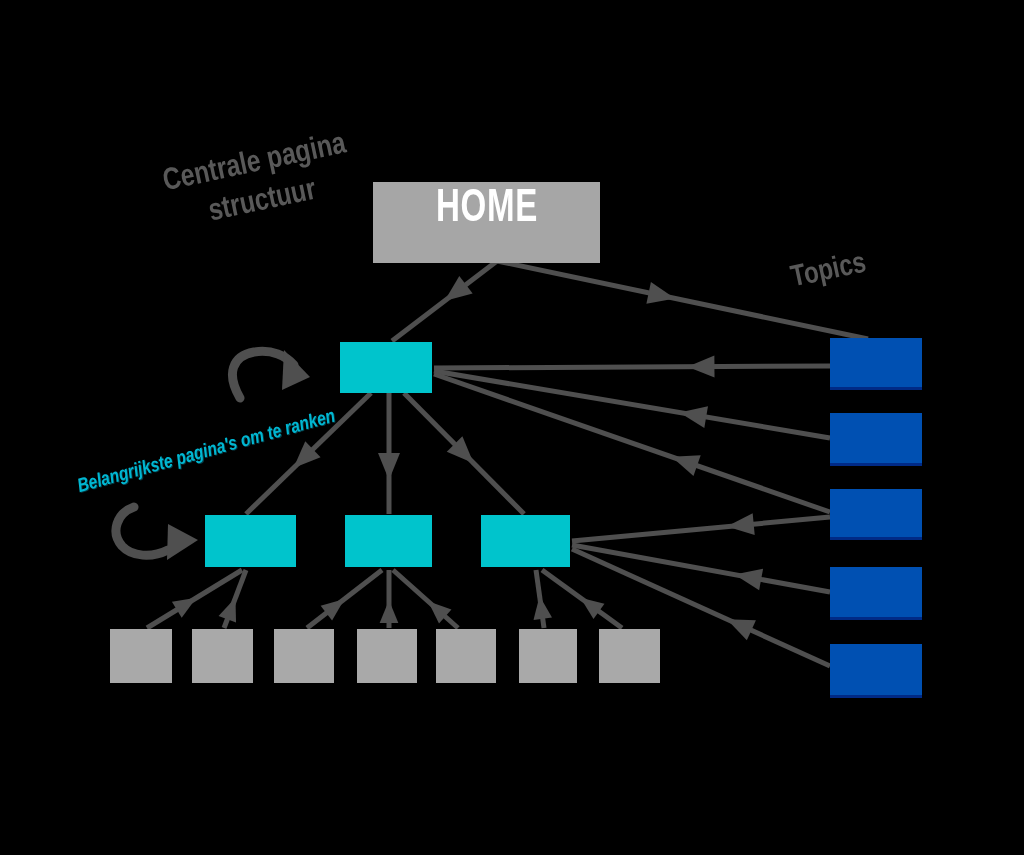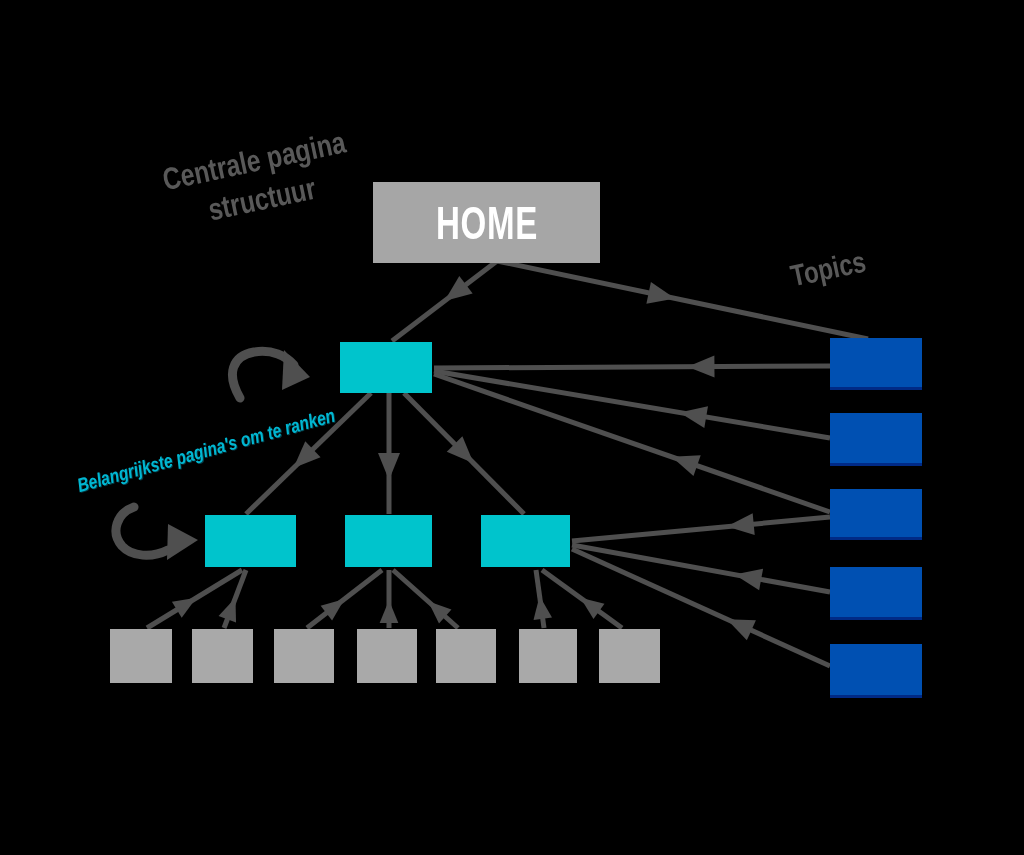--- a/index.html
+++ b/index.html
@@ -9,21 +9,21 @@
   html,body{margin:0;padding:0;background:var(--bg);}
   .canvas{
     position:relative;width:1024px;height:855px;background:var(--bg);
     overflow:hidden;font-family:"Liberation Sans",sans-serif;
   }
   #edge-layer{position:absolute;left:0;top:0;width:1024px;height:855px;}
   .edge-line{stroke:var(--edge);stroke-width:5;}
   .edge-head{fill:var(--edge);}
   .swoosh{stroke:var(--edge);stroke-width:9;fill:none;stroke-linecap:round;}
   .swoosh-head{fill:var(--edge);}
-  .box{position:absolute;box-sizing:border-box;display:flex;align-items:center;justify-content:center;}
+  .box{position:absolute;box-sizing:border-box;display:flex;align-items:flex-start;justify-content:center;}
   .box.gray{background:var(--gray);}
   .box.teal{background:var(--teal);}
   .box.blue{background:var(--blue);border-bottom:3px solid #002a86;}
   .box.graysmall{background:var(--graysmall);}
   .box .label{
     color:#ffffff;font-weight:bold;font-size:46px;letter-spacing:1px;line-height:1;
     display:inline-block;transform:scaleX(0.72);white-space:nowrap;
   }
   .rot-label{position:absolute;color:var(--textgray);font-weight:bold;text-align:center;}
   .title-label{left:118px;top:142px;width:280px;font-size:31px;line-height:1.25;transform:rotate(-12deg);}

